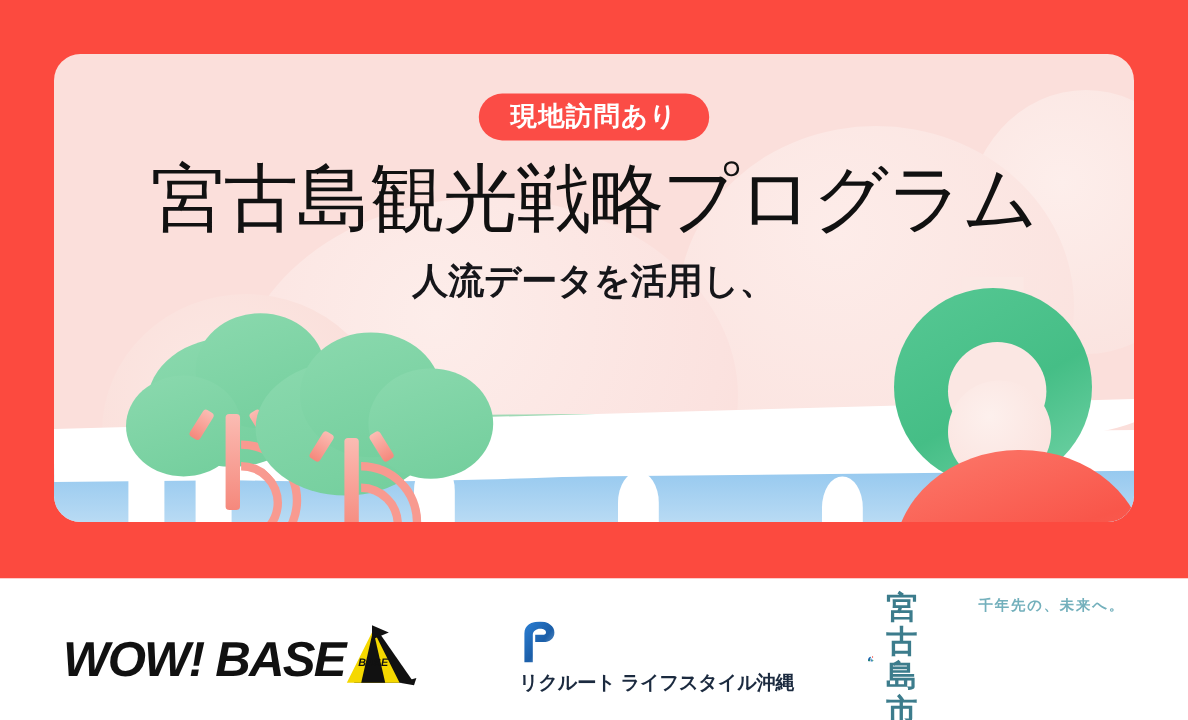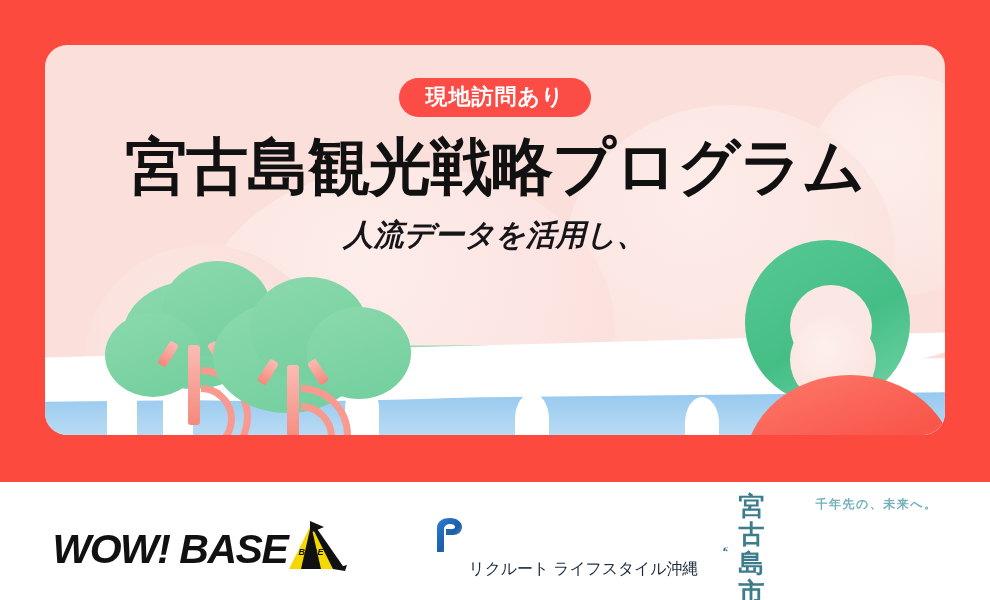--- a/index.html
+++ b/index.html
@@ -143,33 +143,32 @@
     background: #FB4C46;
     color: #ffffff;
     font-size: 22px;
     font-weight: bold;
     letter-spacing: 1px;
     line-height: 1;
   }
   #main-title {
     margin: 16px 0 0;
     font-size: 62px;
-    font-weight: bold;
+    font-weight: normal;
     letter-spacing: -1px;
     color: #111111;
     line-height: 1.1;
     white-space: nowrap;
   }
   .subtitle-line {
     font-size: 30px;
     font-weight: bold;
     color: #16161a;
     line-height: 1.45;
     white-space: nowrap;
-    font-style: italic;
   }
   #subtitle { margin-top: 12px; }
   
   #footer {
     position: absolute;
     left: 0; top: 482px;
     width: 990px; height: 134px;
     background: #ffffff;
     display: flex;
     align-items: center;
@@ -199,25 +198,24 @@
   #recruit-word {
     font-size: 28px;
     font-weight: bold;
     letter-spacing: 0.5px;
     color: #1B2A4A;
     line-height: 1;
   }
   #recruit-sub {
     margin-top: 7px;
     font-size: 16px;
-    font-weight: normal;
+    font-weight: bold;
     color: #1B2A3F;
     letter-spacing: -0.2px;
     white-space: nowrap;
-    margin-left: 36px;
   }
   
   #logo-miyako { width: 215px; height: 62px; }
   #miyako-mark { width: 66px; height: 52px; margin-right: 10px; }
   #miyako-words { display: flex; flex-direction: row; }
   #miyako-name {
     font-size: 26px;
     font-weight: bold;
     letter-spacing: 7px;
     color: #3C7C8C;

